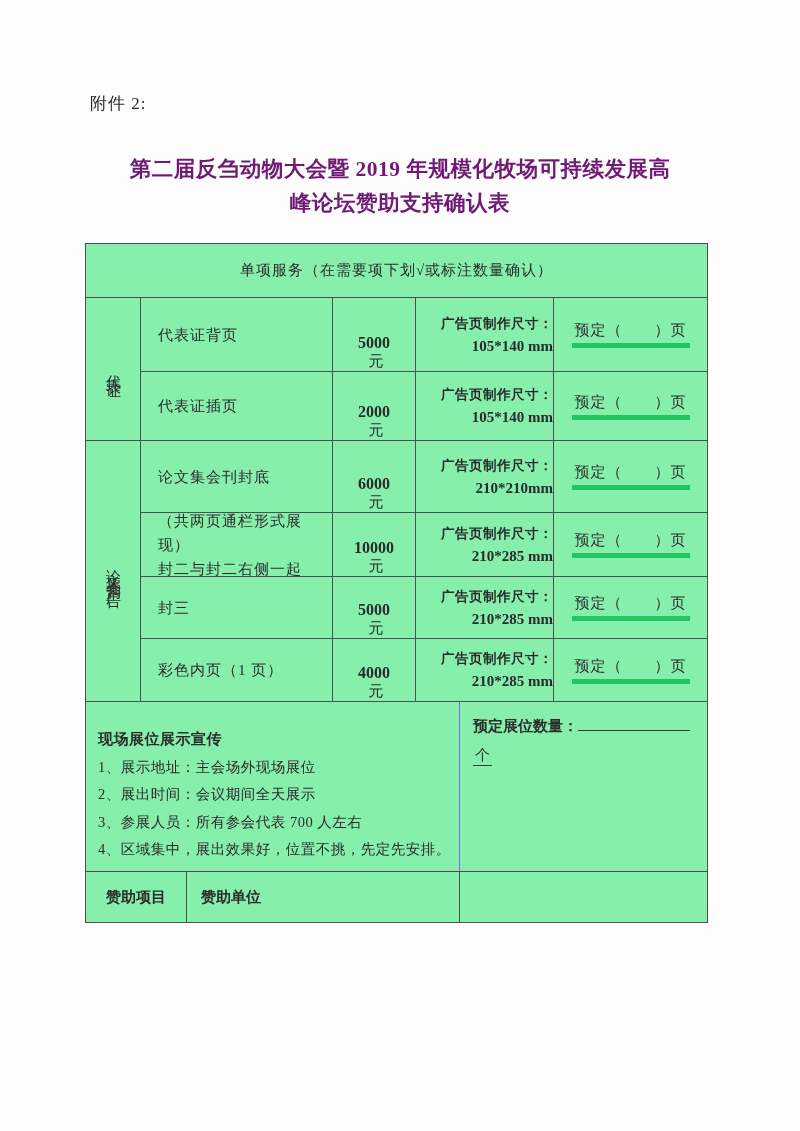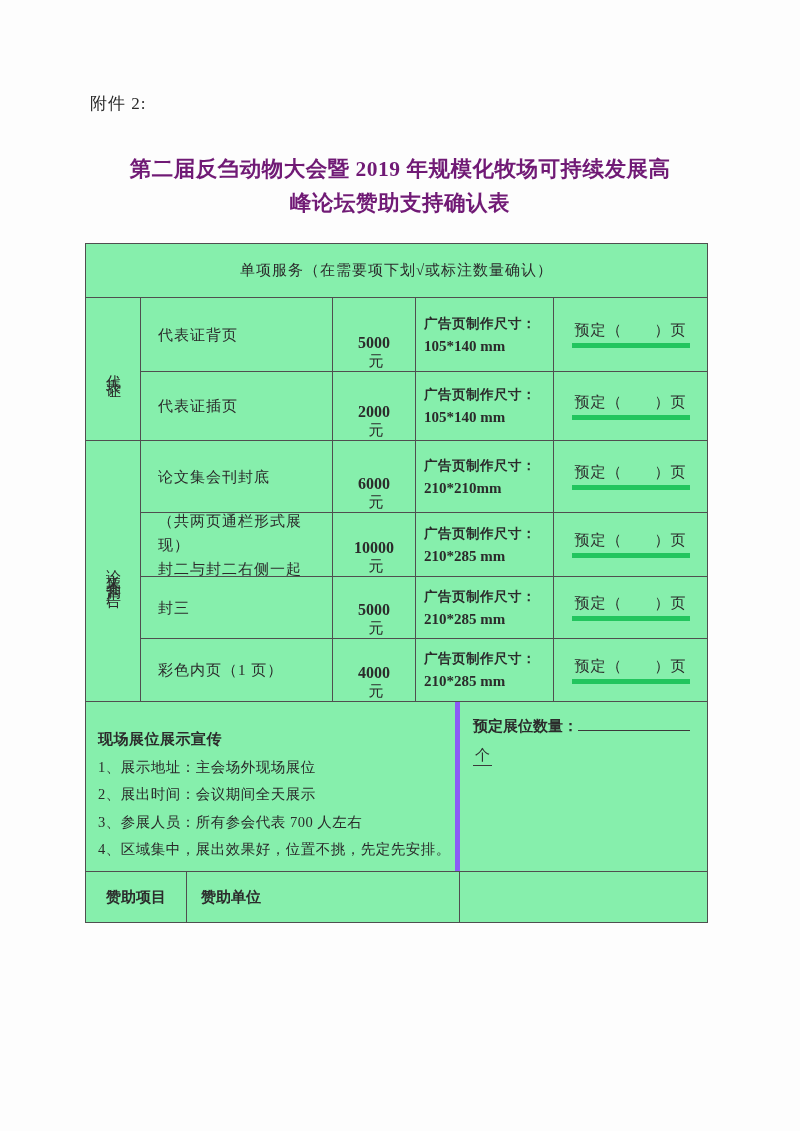--- a/index.html
+++ b/index.html
@@ -90,38 +90,39 @@
   }
   .num { font-weight: bold; font-size: 16px; }
   .unit { margin-left: 4px; }
   .c-size {
     width: 138px;
     border-right: 1px solid #4f4f4f;
     display: flex;
     flex-direction: column;
     justify-content: center;
     padding-left: 8px;
+    text-align: right;
   }
   .sz-label { font-weight: bold; font-size: 13.5px; line-height: 23px; letter-spacing: 0.5px; }
   .sz-value { font-weight: bold; font-size: 15px; line-height: 23px; }
   .c-book {
     flex: 1;
     display: flex;
     align-items: center;
     justify-content: center;
   }
   .ul-text {
     border-bottom: 5px solid #22c55e;
     padding: 0 3px 3px 3px;
     letter-spacing: 1px;
   }
   .ex-section { display: flex; height: 170px; border-bottom: 1px solid #4f4f4f; }
   .ex-left {
     width: 374px;
-    border-right: 5px solid #8b5cf6;
+    border-right: 1px solid #8b5cf6;
     padding: 24px 0 0 12px;
     line-height: 27.5px;
     font-size: 14.5px;
     letter-spacing: 0.5px;
   }
   .ex-heading { font-weight: bold; font-size: 15px; }
   .ex-right { flex: 1; display: flex; flex-direction: column; }
   .ex-price {
     height: 105px;
     border-bottom: 1px solid #4f4f4f;

